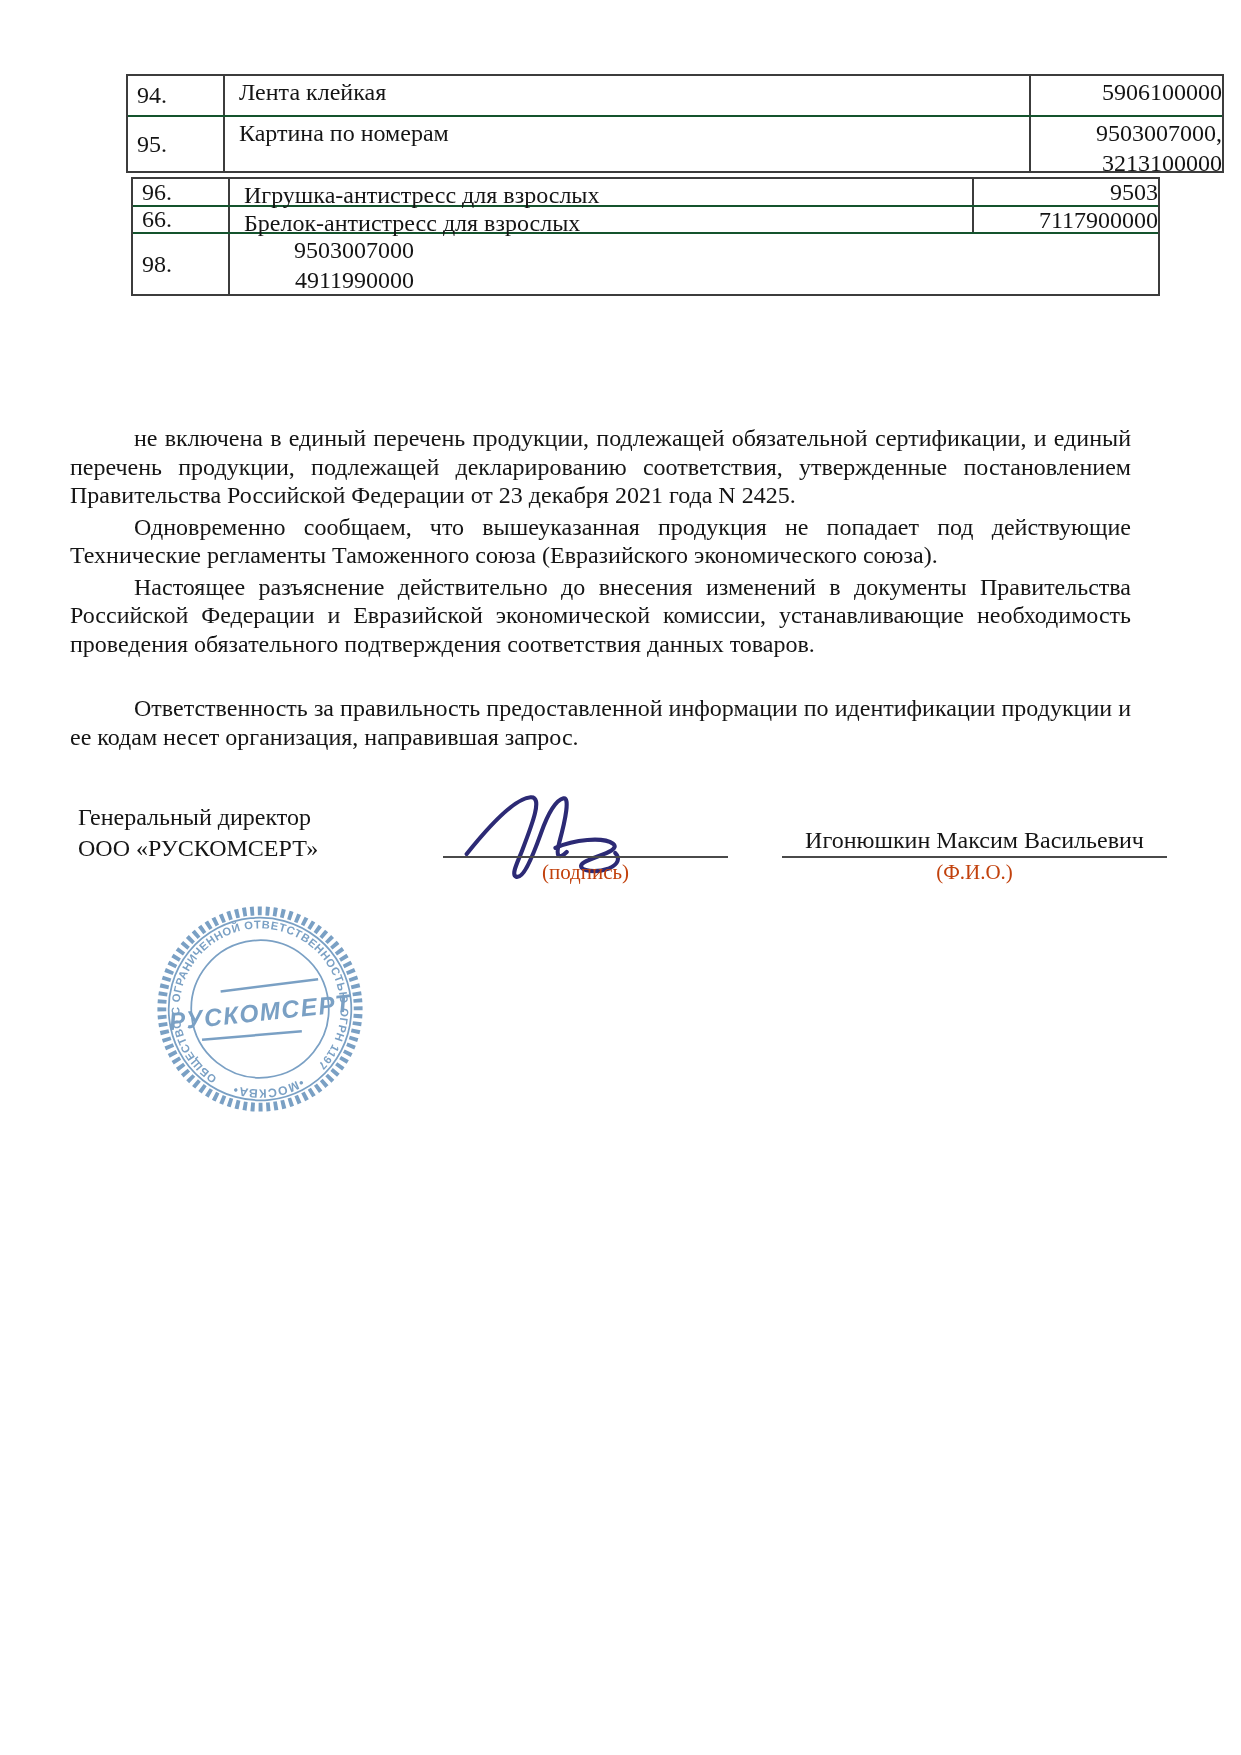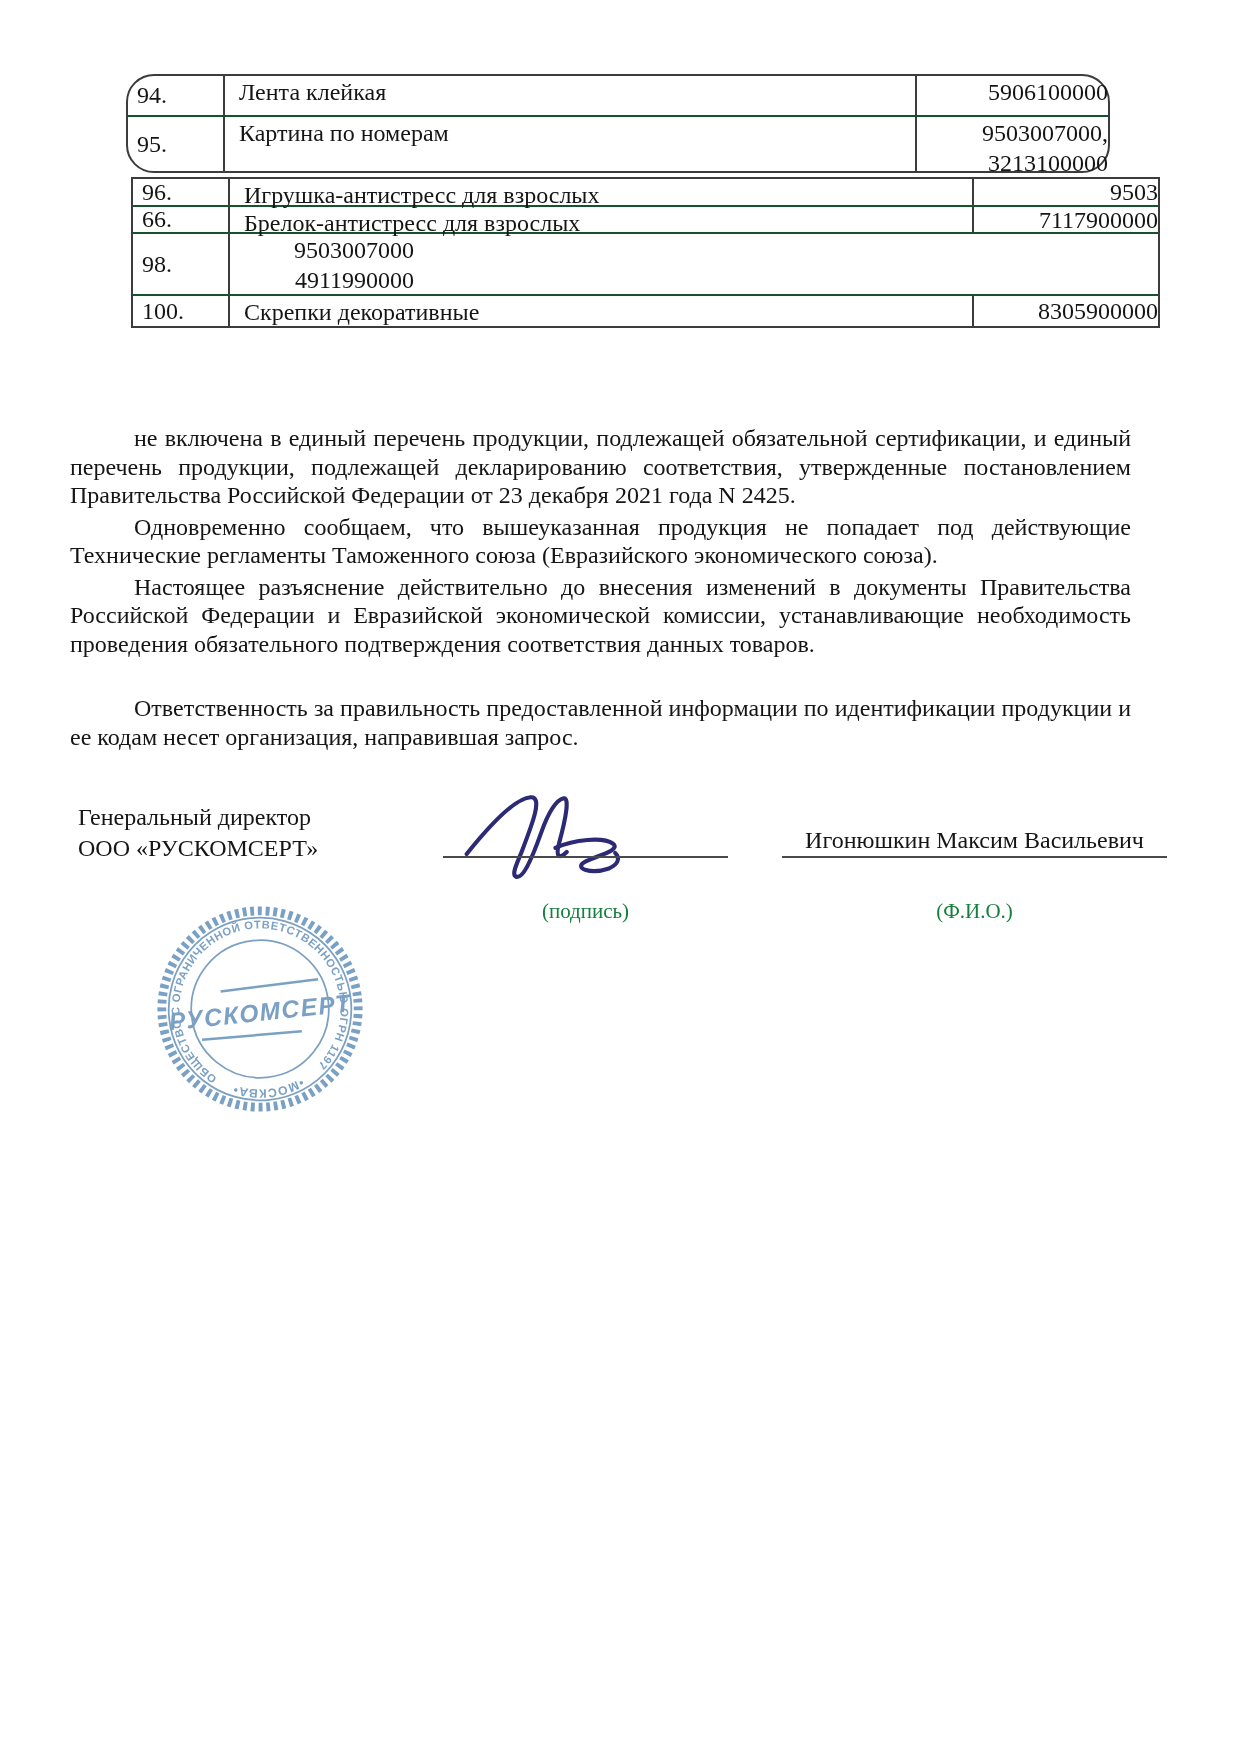--- a/index.html
+++ b/index.html
@@ -2,21 +2,21 @@
 <html><head>
 <meta charset="utf-8">
 <style>
   html,body{margin:0;padding:0;background:#e8e8e8;}
   .page{
     position:relative;width:1241px;height:1755px;background:#ffffff;
     font-family:"Liberation Serif", serif;color:#151515;overflow:hidden;
   }
   
   .tbl{position:absolute;border:2px solid #3c3c3c;background:#fff;box-sizing:border-box;}
-  .tbl-a{left:126px;top:74px;width:984px;border-radius:28px;}
+  .tbl-a{left:126px;top:74px;width:1098px;}
   .tbl-b{left:131px;top:177px;width:1029px;}
   .trow{display:flex;box-sizing:border-box;}
   .trow + .trow{border-top:2px solid #14532d;}
   .c-num{width:97px;box-sizing:border-box;border-right:2px solid #3c3c3c;
          display:flex;align-items:center;padding-left:9px;font-size:24px;}
   .c-name{flex:1;box-sizing:border-box;border-right:2px solid #3c3c3c;
           padding:2px 4px 0 14px;font-size:24px;line-height:28px;}
   .tbl-a .c-code{width:191px;}
   .tbl-b .c-code{width:184px;}
   .c-code{box-sizing:border-box;text-align:right;font-size:24px;line-height:30px;padding-top:1px;}
@@ -25,21 +25,21 @@
             font-size:24px;line-height:28.5px;text-align:justify;}
   .bodytext p{margin:0;text-indent:64px;}
   .bodytext p + p{margin-top:3px;}
   .bodytext p.gap{margin-top:36px;}
   
   .sig-left{position:absolute;left:78px;top:802px;font-size:24px;line-height:31px;}
   .sig-rule{position:absolute;top:856px;border-top:2px solid #4a4a4a;}
   .rule-sign{left:443px;width:285px;}
   .rule-name{left:782px;width:385px;}
   .sig-script{position:absolute;left:452px;top:788px;width:248px;height:98px;}
-  .cap{position:absolute;top:860px;text-align:center;font-size:21px;color:#15803d;margin-top:39px;}
+  .cap{position:absolute;top:860px;text-align:center;font-size:21px;color:#c2410c;}
   .cap-sign{left:443px;width:285px;}
   .cap-name{left:782px;width:385px;}
   .fio{position:absolute;left:782px;top:827px;width:385px;text-align:center;font-size:24px;}
   
   .stamp{position:absolute;left:152px;top:901px;width:216px;height:216px;
          transform:rotate(-6deg);opacity:.82;}
   .stamp text{font-family:"Liberation Sans", sans-serif;}
   .ringtxt{font-size:11.4px;letter-spacing:.6px;font-weight:bold;}
   .citytxt{font-size:12.5px;letter-spacing:1px;font-weight:bold;}
   .centertxt{font-size:25px;font-weight:bold;font-style:italic;letter-spacing:1.5px;}
@@ -82,27 +82,20 @@
         <div>7117900000</div>
       </div>
     </div>
     <div class="trow" style="height:62px">
       <div class="c-num">98.</div>
       <div class="c-code">
         <div>9503007000</div>
         <div>4911990000</div>
       </div>
     </div>
-    <div class="trow" style="height:32px">
-      <div class="c-num">100.</div>
-      <div class="c-name">Скрепки декоративные</div>
-      <div class="c-code" style="line-height:29px">
-        <div>8305900000</div>
-      </div>
-    </div>
   </div>
 
   <div class="bodytext">
     <p>не включена в единый перечень продукции, подлежащей обязательной сертификации, и единый перечень продукции, подлежащей декларированию соответствия, утвержденные постановлением Правительства Российской Федерации от 23 декабря 2021 года N 2425.</p>
     <p>Одновременно сообщаем, что вышеуказанная продукция не попадает под действующие Технические регламенты Таможенного союза (Евразийского экономического союза).</p>
     <p>Настоящее разъяснение действительно до внесения изменений в документы Правительства Российской Федерации и Евразийской экономической комиссии, устанавливающие необходимость проведения обязательного подтверждения соответствия данных товаров.</p>
     <p class="gap">Ответственность за правильность предоставленной информации по идентификации продукции и ее кодам несет организация, направившая запрос.</p>
   </div>
 
   <div class="sig-left">

